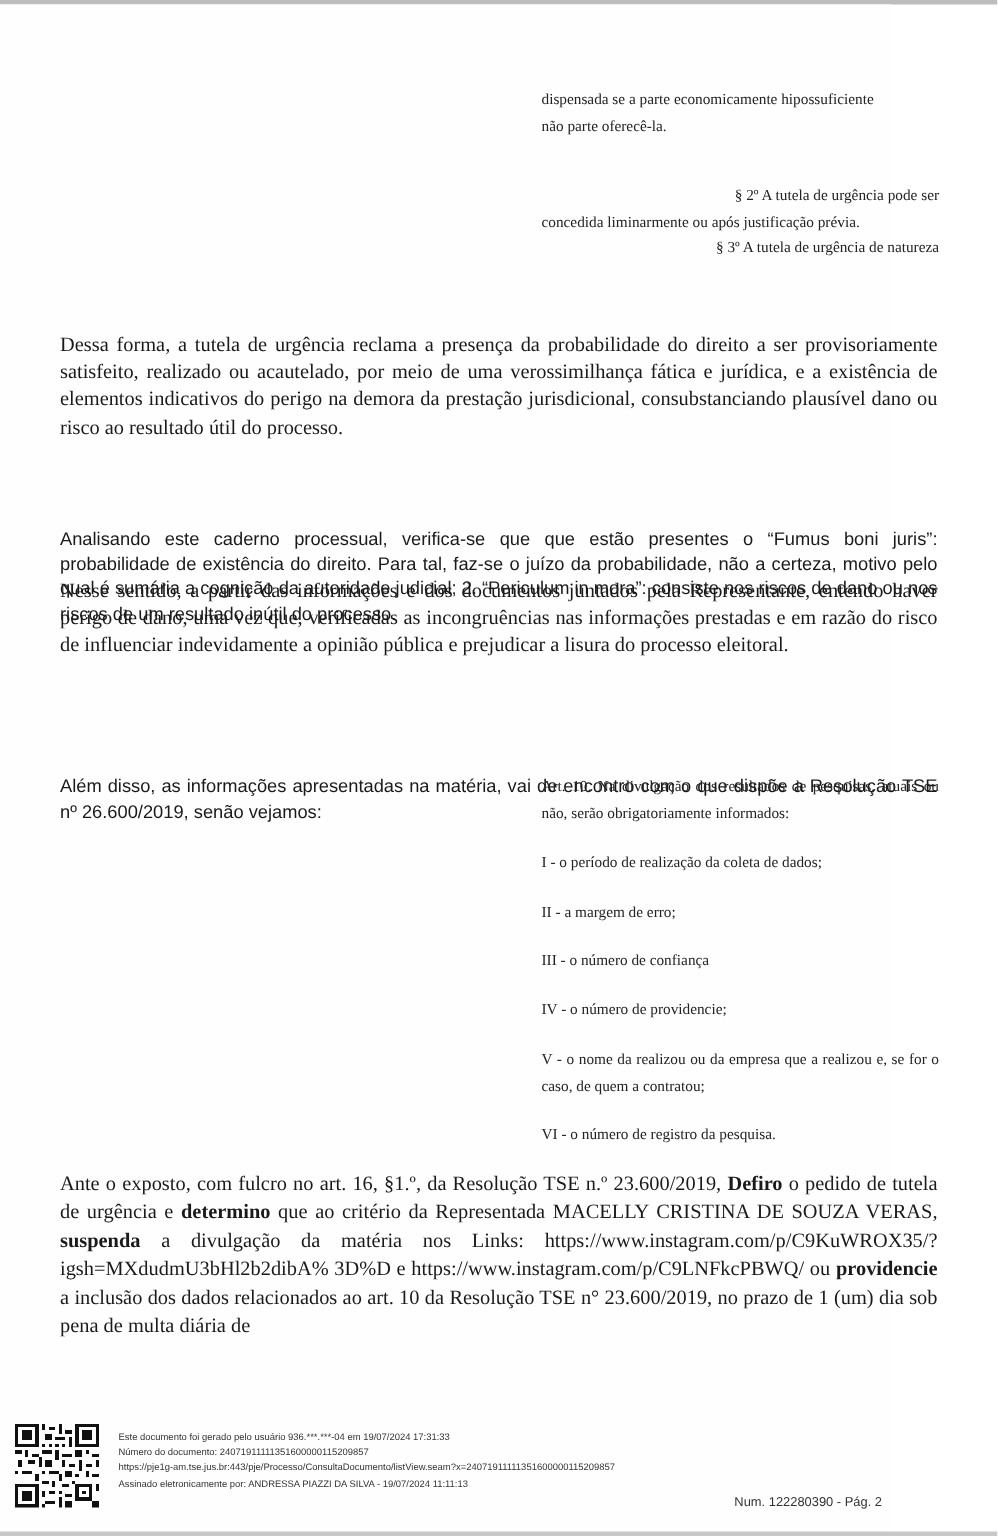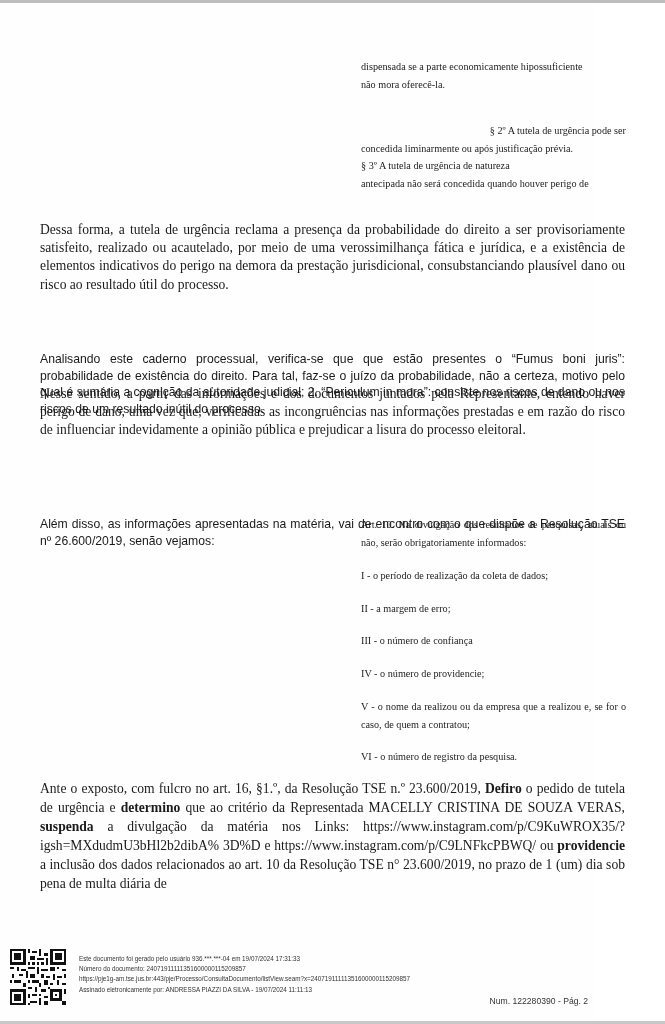--- a/index.html
+++ b/index.html
@@ -27,29 +27,28 @@
     .qr { position: absolute; left: 10px; top: 946px; width: 56px; height: 56px; }
   </style>
 </head>
 <body>
 
 <div class="top-band"></div>
 <div class="page">
 
   <div class="quote" style="top:55px;">
     <p>dispensada se a parte economicamente hipossuficiente</p>
-    <p>não mora oferecê-la.</p>
+    <p>não parte oferecê-la.</p>
   </div>
   <div class="quote" style="top:119px;">
     <p class="indent" style="text-align:right;">§ 2º A tutela de urgência pode ser</p>
     <p>concedida liminarmente ou após justificação prévia.</p>
   </div>
   <div class="quote" style="top:154px;">
-    <p style="text-align:left;">§ 3º A tutela de urgência de natureza</p>
-    <p>antecipada não será concedida quando houver perigo de</p>
+    <p style="text-align:right;">§ 3º A tutela de urgência de natureza</p>
   </div>
 
   <p class="para p-large" style="top:218px;">Dessa forma, a tutela de urgência reclama a presença da probabilidade do direito a ser provisoriamente satisfeito, realizado ou acautelado, por meio de uma verossimilhança fática e jurídica, e a existência de elementos indicativos do perigo na demora da prestação jurisdicional, consubstanciando plausível dano ou risco ao resultado útil do processo.</p>
   <p class="para p-small" style="top:309px;">Analisando este caderno processual, verifica-se que que estão presentes o “Fumus boni juris”: probabilidade de existência do direito. Para tal, faz-se o juízo da probabilidade, não a certeza, motivo pelo qual é sumária a cognição da autoridade judicial; 2. “Periculum in mora”: consiste nos riscos de dano ou nos riscos de um resultado inútil do processo.</p>
   <p class="para p-large" style="top:382px;">Nesse sentido, a partir das informações e dos documentos juntados pela Representante, entendo haver perigo de dano, uma vez que, verificadas as incongruências nas informações prestadas e em razão do risco de influenciar indevidamente a opinião pública e prejudicar a lisura do processo eleitoral.</p>
   <p class="para p-small" style="top:474px;">Além disso, as informações apresentadas na matéria, vai de encontro com o que dispõe a Resolução TSE nº 26.600/2019, senão vejamos:</p>
 
   <div class="art" style="top:513px;">
     <p class="line wrap" style="top:0;">Art. 10. Na divulgação dos resultados de pesquisas, atuais ou não, serão obrigatoriamente informados:</p>
     <p class="line" style="top:51px;">I - o período de realização da coleta de dados;</p>

